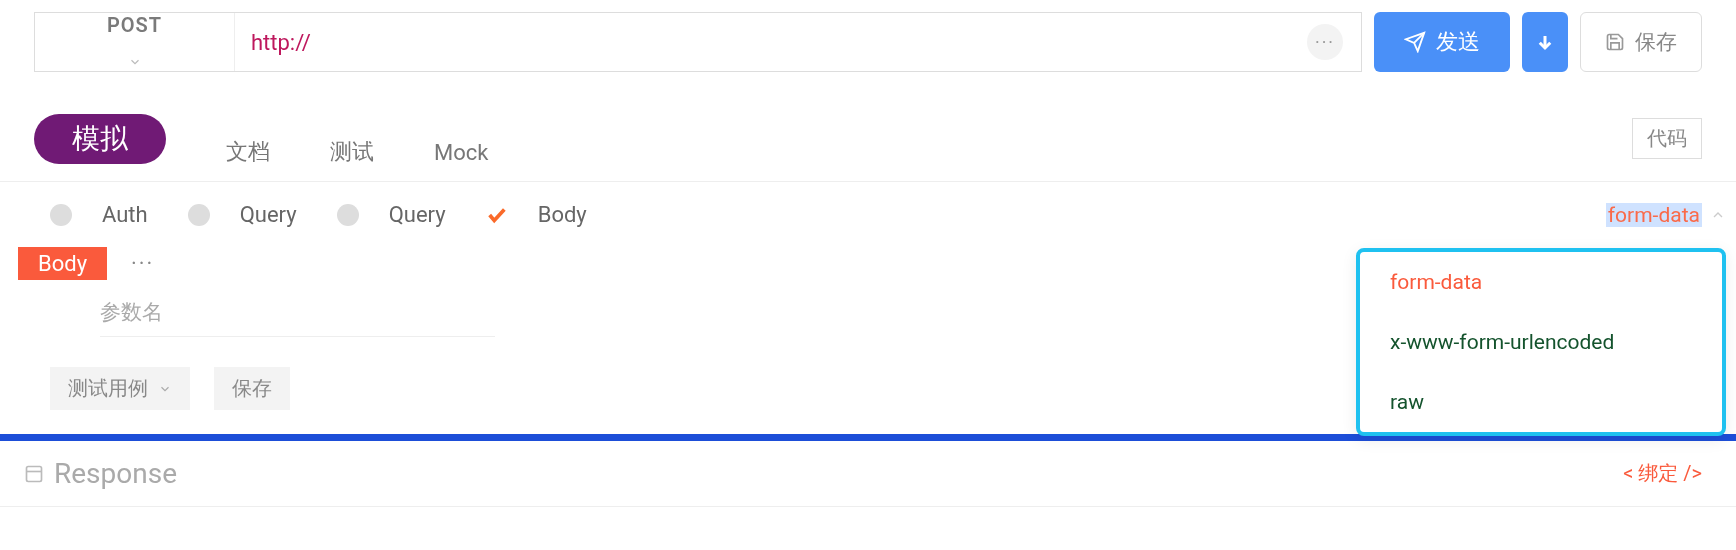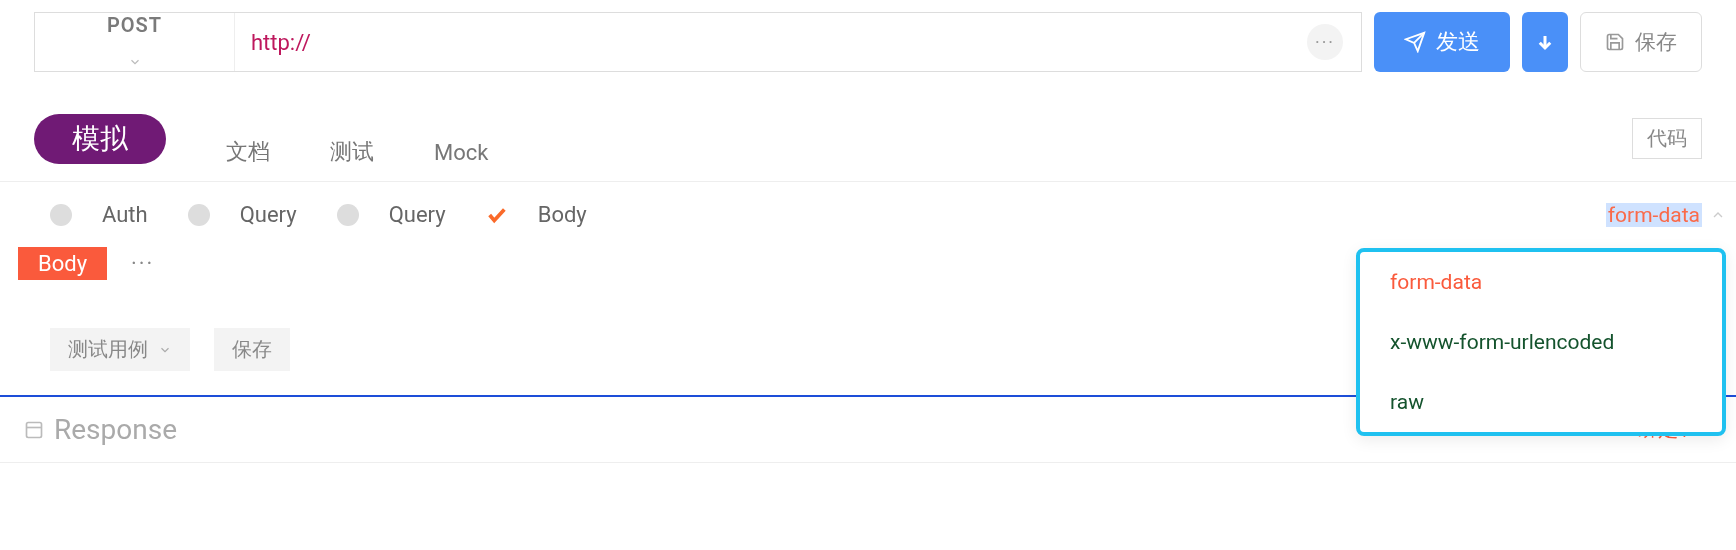--- a/index.html
+++ b/index.html
@@ -218,21 +218,21 @@
       font-size: 21px;
       border-bottom: 1px solid #eee;
       padding-bottom: 10px;
     }
     .param-col.name { width: 395px; }
     .param-col.value { width: 700px; }
     .actions-row {
       display: flex;
       gap: 24px;
       padding: 20px 0 24px 50px;
-      border-bottom: 2px solid #1d4ed8;
+      border-bottom: 7px solid #1d4ed8;
     }
     .action-btn {
       background: #f3f3f3;
       color: #888;
       padding: 8px 18px;
       font-size: 20px;
       display: flex;
       align-items: center;
       gap: 10px;
       cursor: pointer;
@@ -361,20 +361,21 @@
     <div class="dropdown-item">raw</div>
   </div>
 </div>
 
 <div class="body-tag-row">
   <span class="body-tag">Body</span>
   <span class="ellipsis">···</span>
 </div>
 
 <div class="params-header">
+  <div class="param-col name">参数名</div>
 </div>
 
 <div class="actions-row">
   <div class="action-btn">
     <span>测试用例</span>
     <svg width="14" height="14" viewBox="0 0 24 24" fill="none" stroke="#aaa" stroke-width="2">
         <polyline points="6 9 12 15 18 9"></polyline>
       </svg>
   </div>
   <div class="action-btn">

